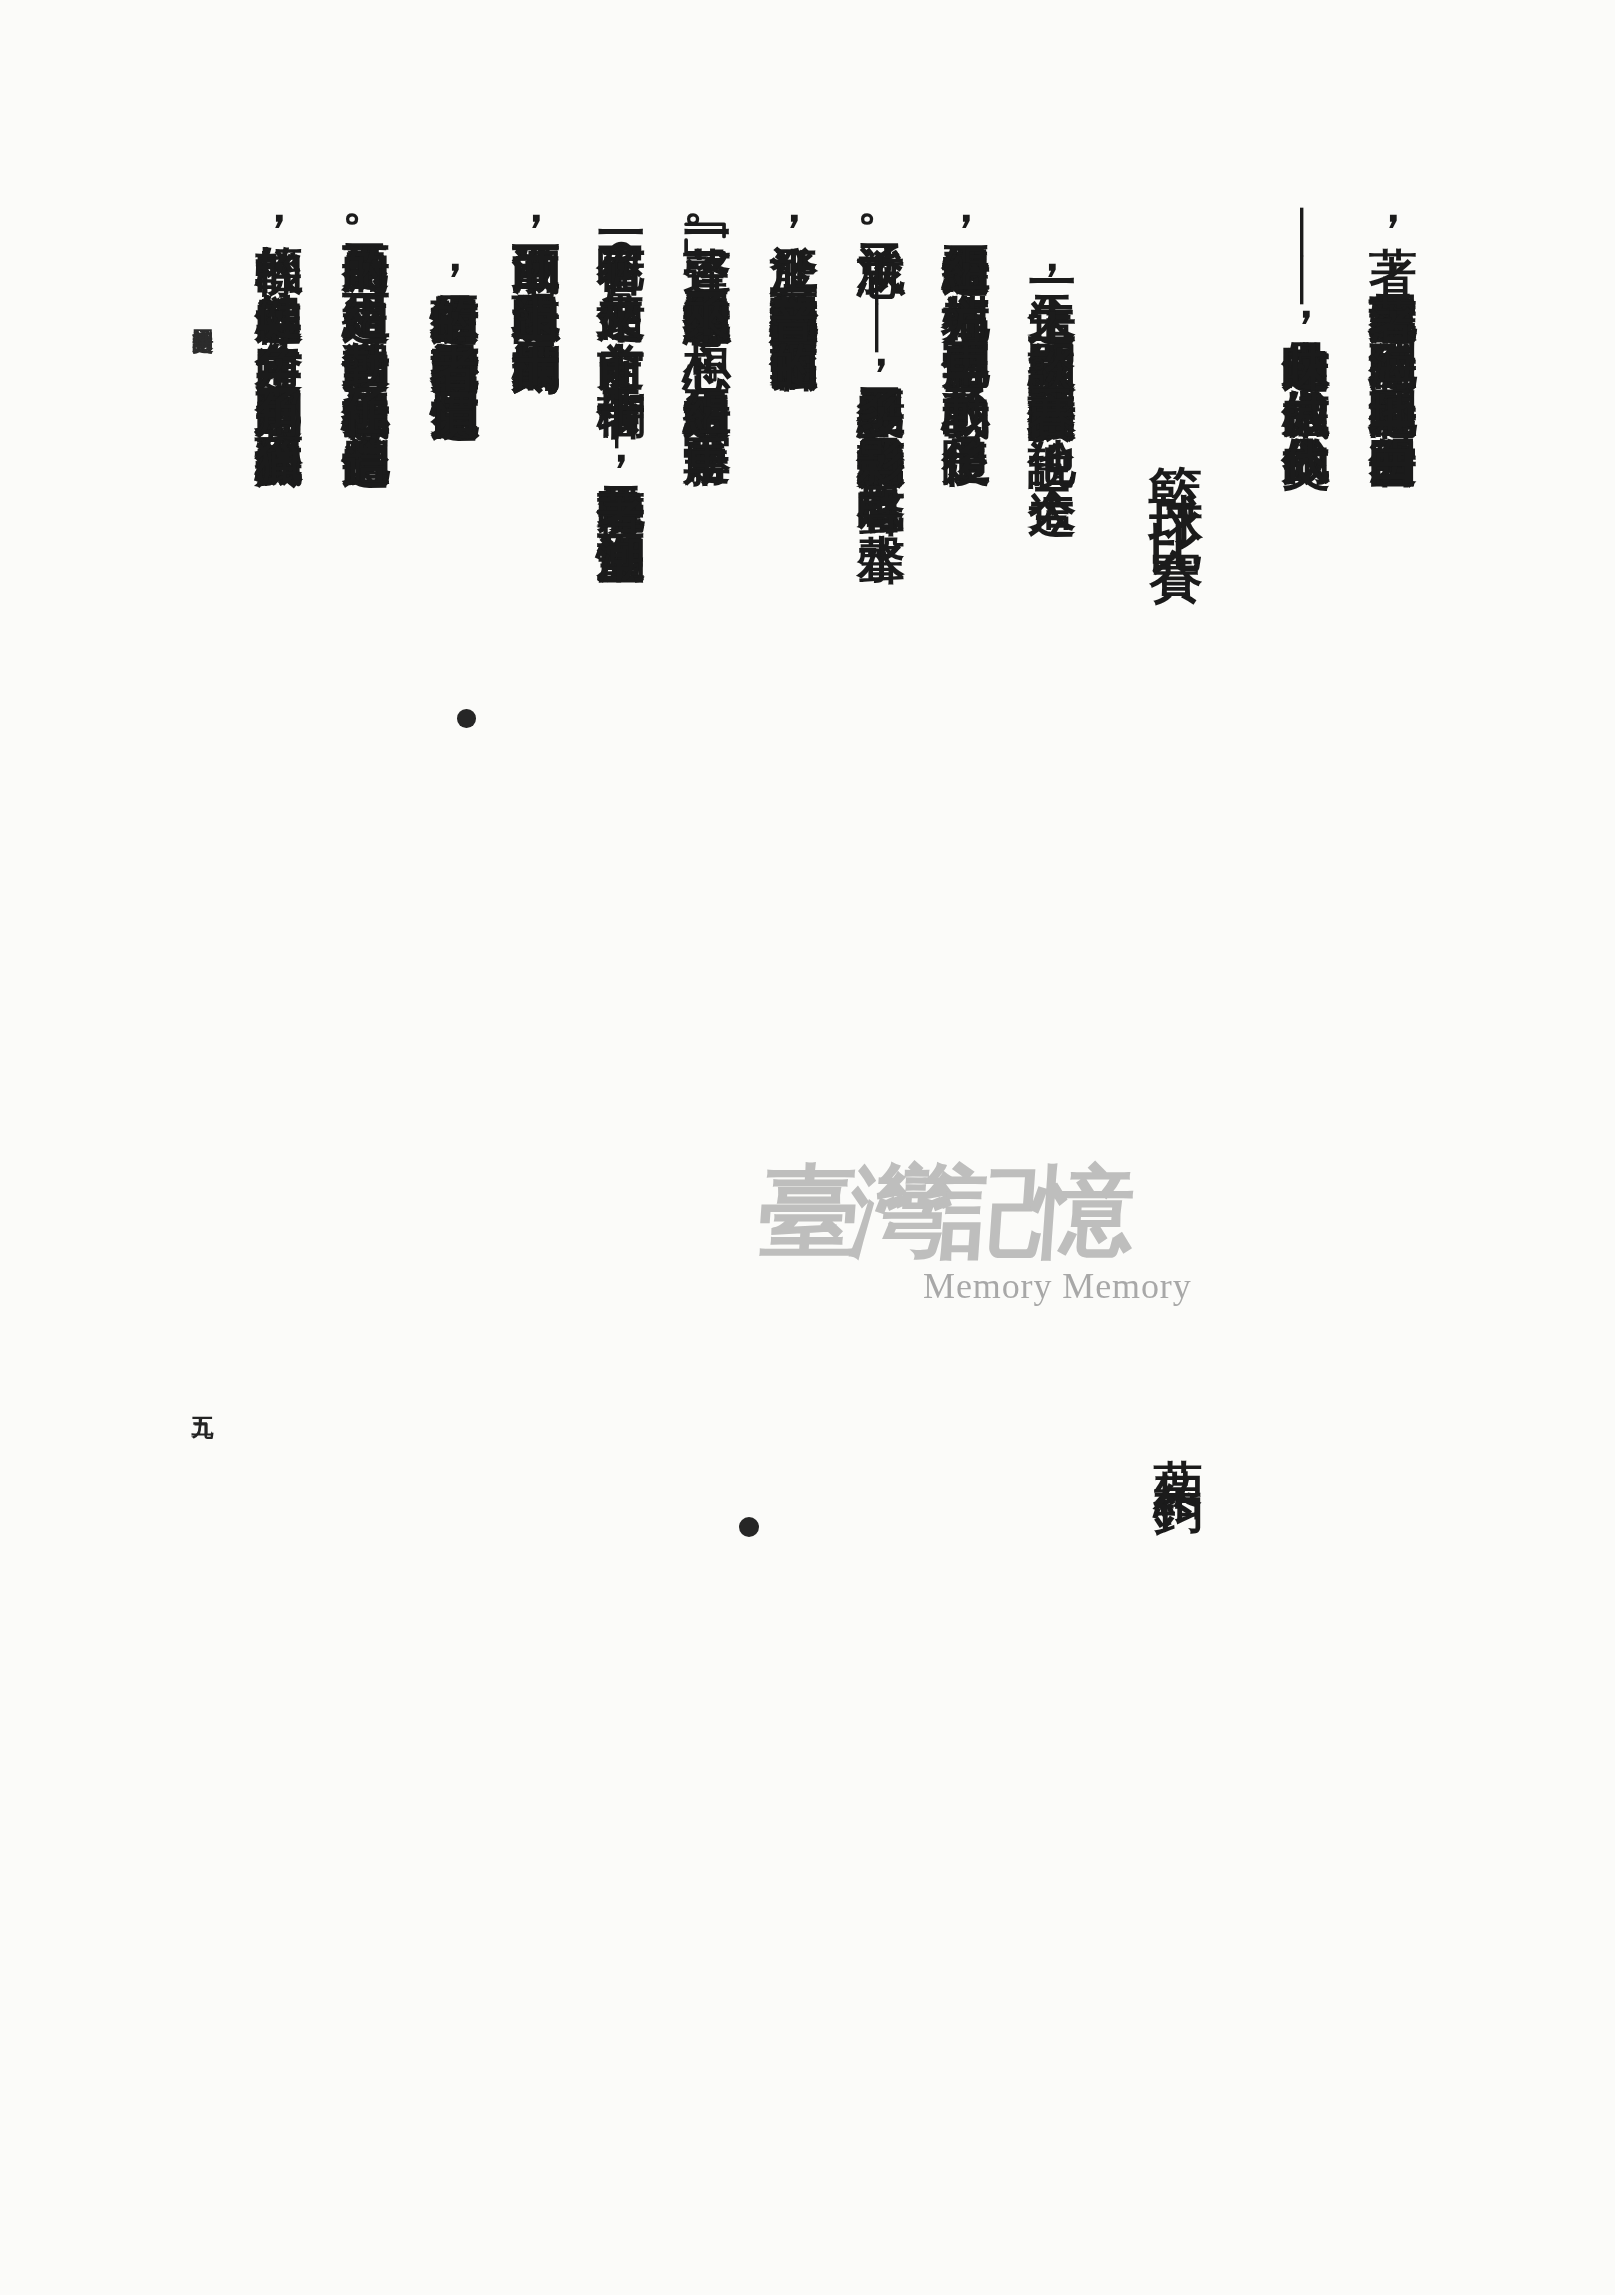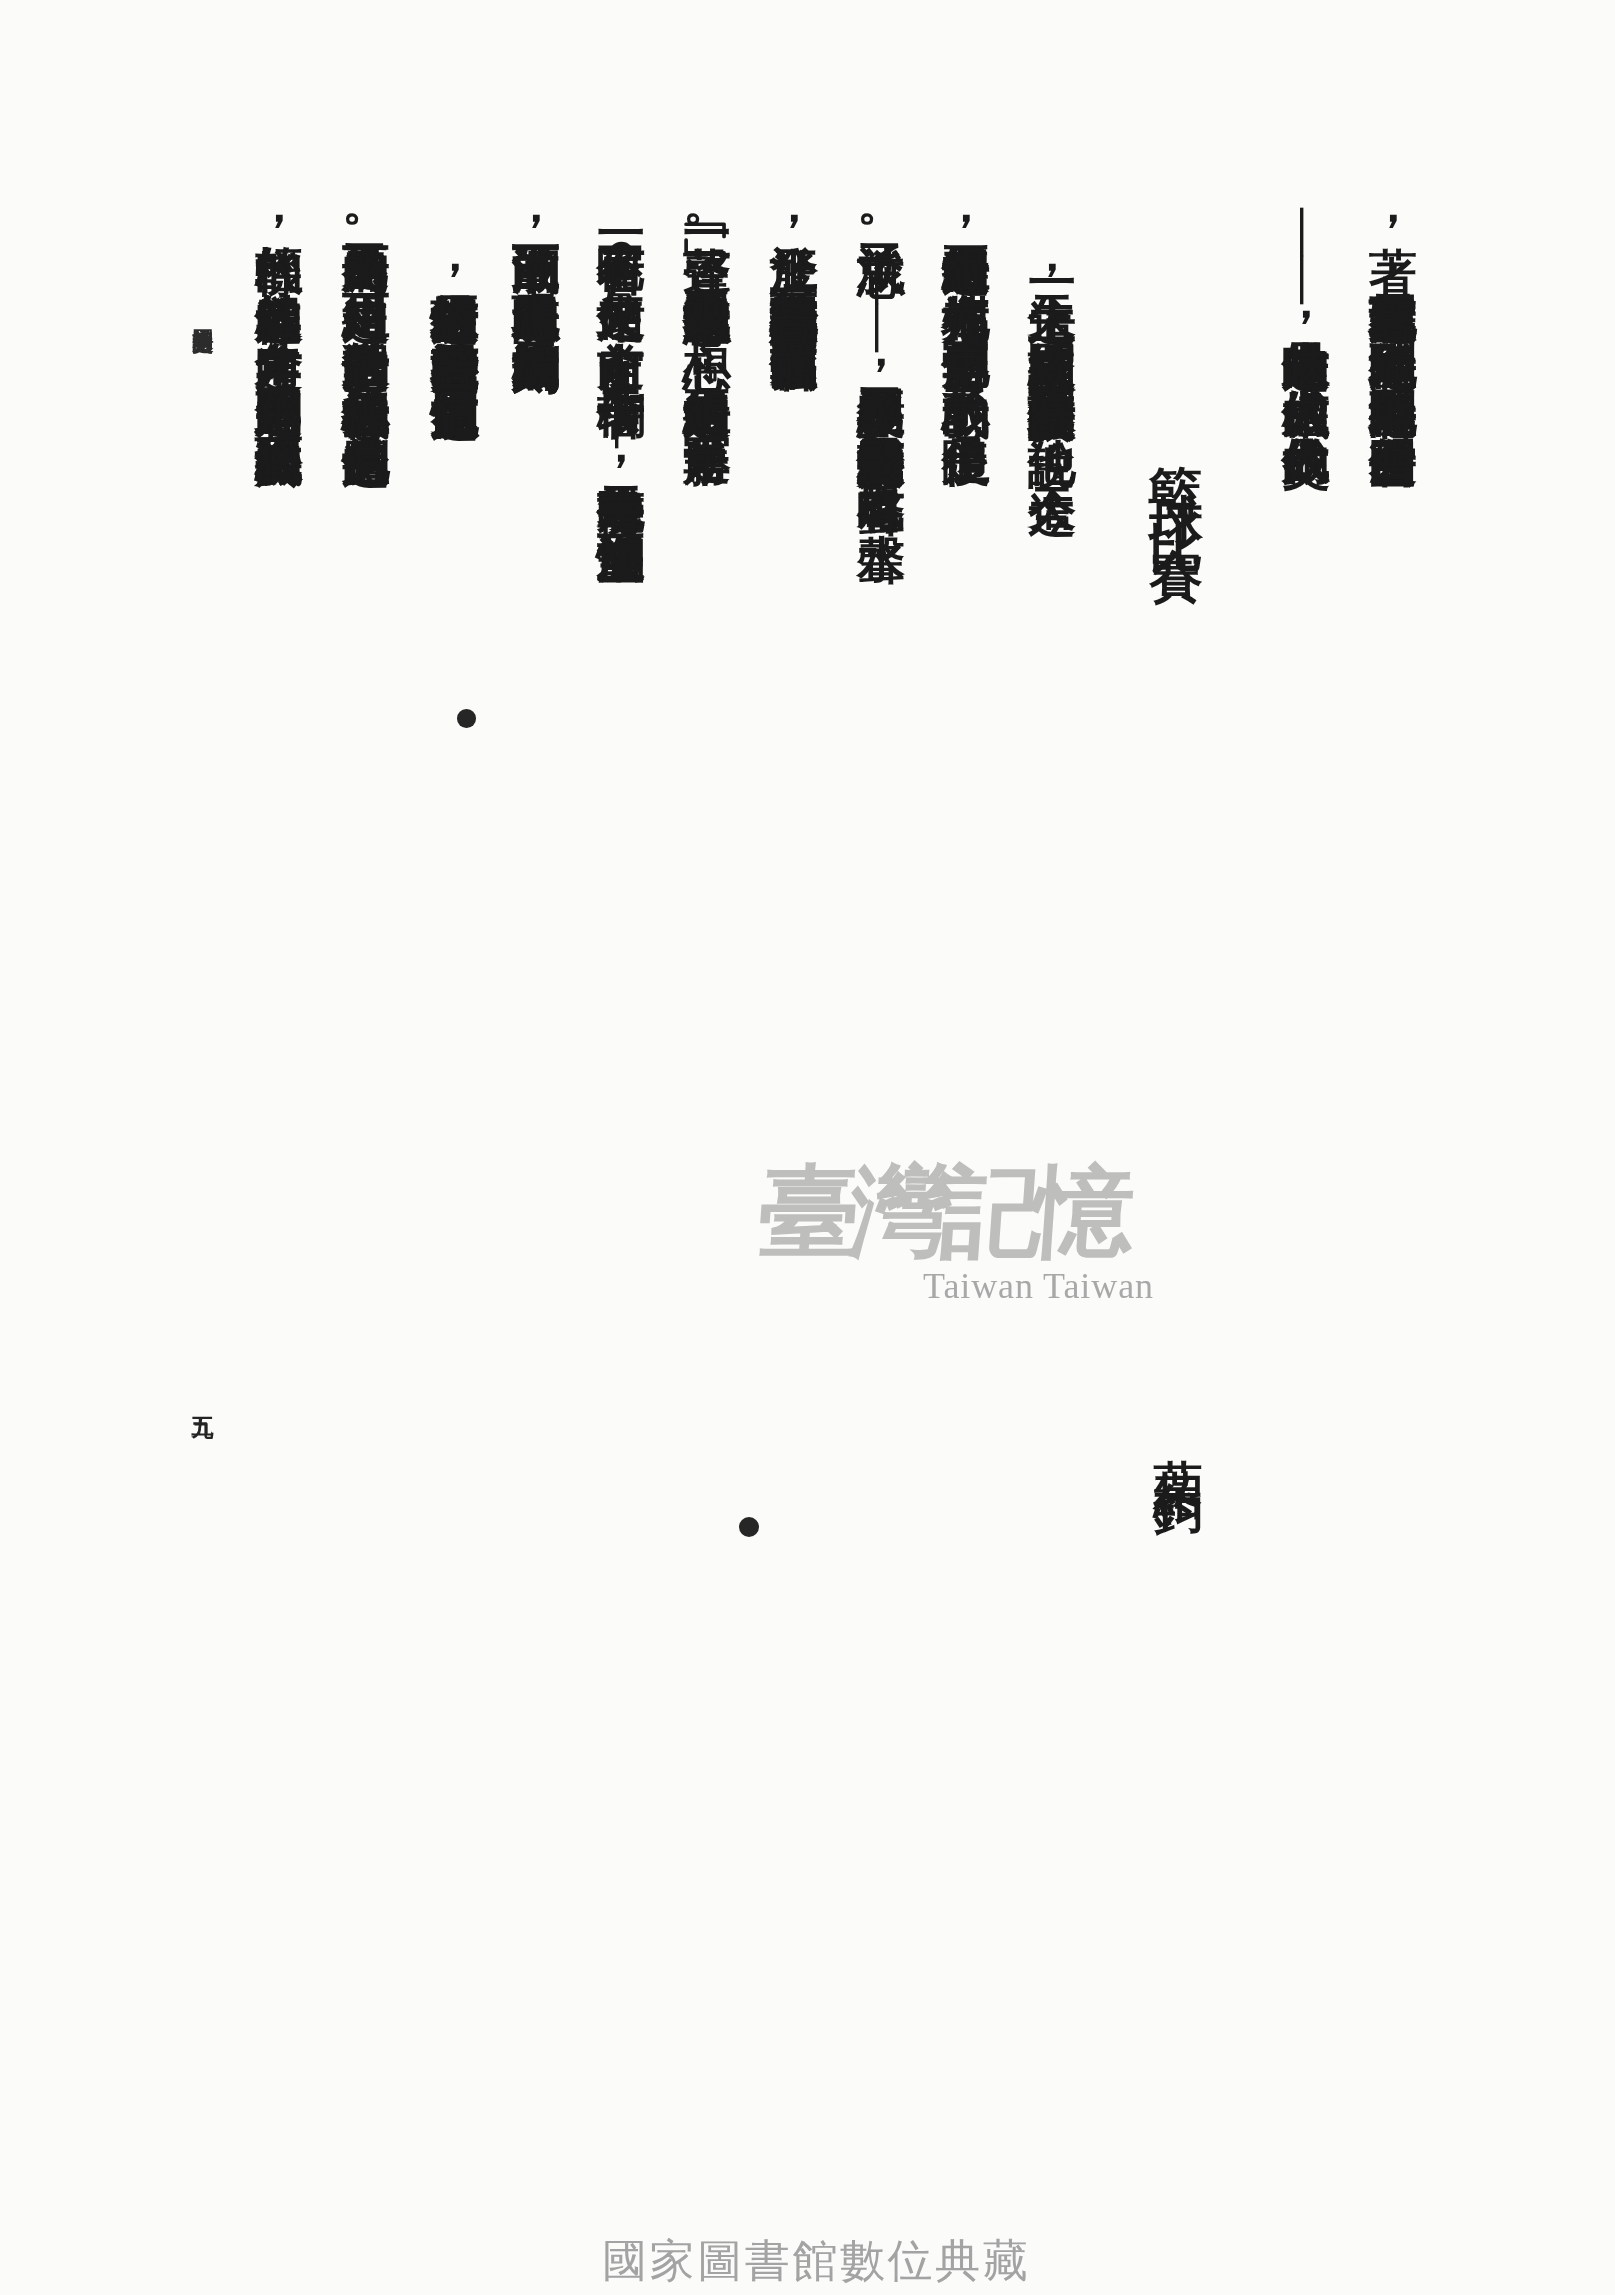--- a/index.html
+++ b/index.html
@@ -65,21 +65,21 @@
     font-size:45px;color:var(--ftr);letter-spacing:2.6px;white-space:nowrap;
   }
   .spot{position:absolute;background:#141414;border-radius:50%;opacity:.92;}
 </style>
 </head>
 <body>
 
 <div class="page">
 
   <div class="watermark-cjk">臺灣記憶</div>
-  <div class="watermark-latin">Taiwan Taiwan</div>
+  <div class="watermark-latin">Memory Memory</div>
 
   <div id="columns">
       <div class="vcol" style="left: 1365px;">著，看地球這彈丸在天空裏滾著，從陸地看到海，從海再看到陸地，凌空去看一個明白</div>
       <div class="vcol" style="left: 1278px;">——這才是做人的趣味，做人的權威，做人的交代。</div>
       <div class="vcol indent" style="left: 1024px;"><span>這一天上午，</span><span class="pn">紹虞</span><span>走來閒談，不知從什麼談到了午後的籃球比賽。他說：『今天這</span></div>
       <div class="vcol" style="left: 938px;"><span>十個人是這裏最好的兩組，在</span><span class="pn">福州</span><span>地方，他們是常勝軍。』我的心動了一動，但是隨後</span></div>
       <div class="vcol" style="left: 853px;">就淡忘了。——午後已經四點多了，蠣粉牆上染著淡淡的斜方的日影，略有風聲，水聲</div>
       <div class="vcol" style="left: 766px;">發於江上，無意中聽得樓下有細碎的鞋底擦著沙地的聲音，中間偶爾夾著輕鬆而短促的</div>
       <div class="vcol" style="left: 679px;">一聲「蓬」。這聲音把我的淡忘的印象喚回來了，心想：『這是最好的兩組，是常勝軍，</div>
       <div class="vcol" style="left: 593px;">何不看一看呢？』便站起來，走向窗前，倚著欄干——是每天傍晚靠著，而悵望那上潮</div>
@@ -88,18 +88,17 @@
       <div class="vcol" style="left: 338px;">了而不足爲奇的。可是這兩組，這十個人的活動，卻把我的心神攝住了。他們的身體這</div>
       <div class="vcol" style="left: 251px;">樣的輕，腿這樣的健，才奔向這一角，剎那間已趕到那一角了，正同於絕頂機敏的獵</div>
     </div>
 
   <div class="title-col">籃球比賽</div>
   <div class="author-col">葉紹鈞</div>
 
   <div class="margin-title">初級國語文選</div>
   <div class="page-number">九五</div>
 
-  <div class="footer">國家圖書館數位典藏</div>
 
 <div class="spot" style="left: 457px; top: 709px; width: 18.7px; height: 18.7px;"></div>
     <div class="spot" style="left: 739px; top: 1517px; width: 20.4px; height: 20.4px;"></div>
   </div>
 
 
 </body></html>

